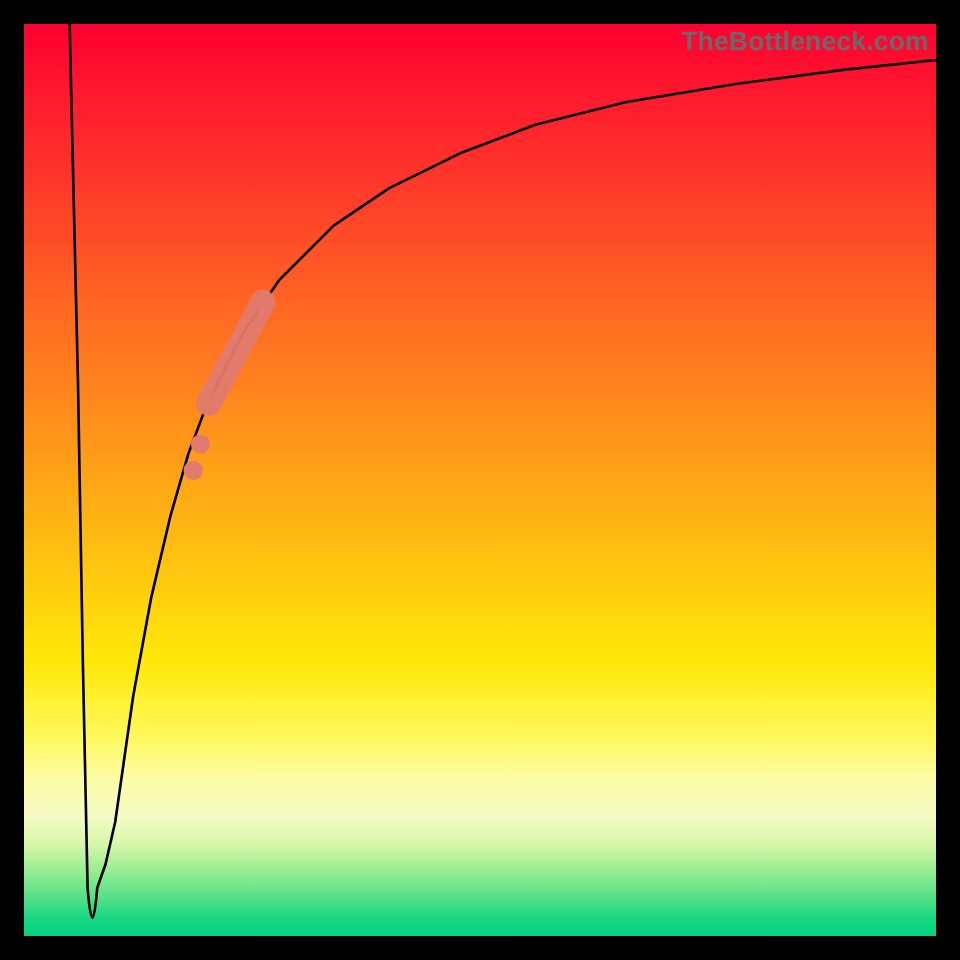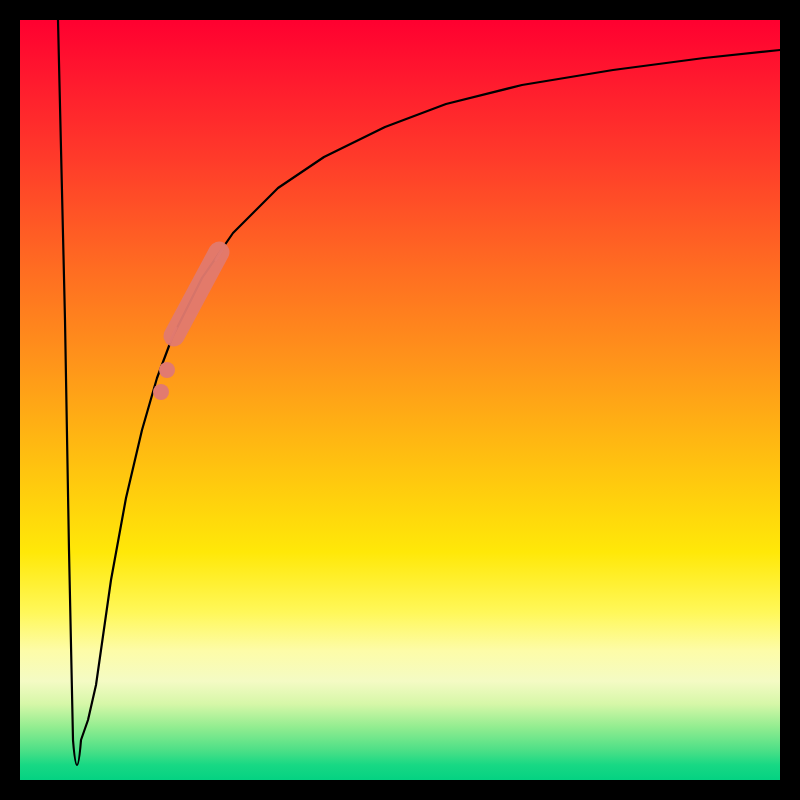--- a/index.html
+++ b/index.html
@@ -71,20 +71,21 @@
     fill: none;
     stroke-linecap: round;
   }
 </style>
 </head>
 <body>
 
 <div class="frame">
   <div class="plot-area">
 
+    <div class="watermark">TheBottleneck.com</div>
 
     <svg class="curve" viewBox="0 0 760 760">
 
       <path class="curve-path" d="M 38 0
                L 45 300
                L 49 530
                L 53 720
                Q 55 745 57 745
                Q 59 745 61 720
                L 68 700

